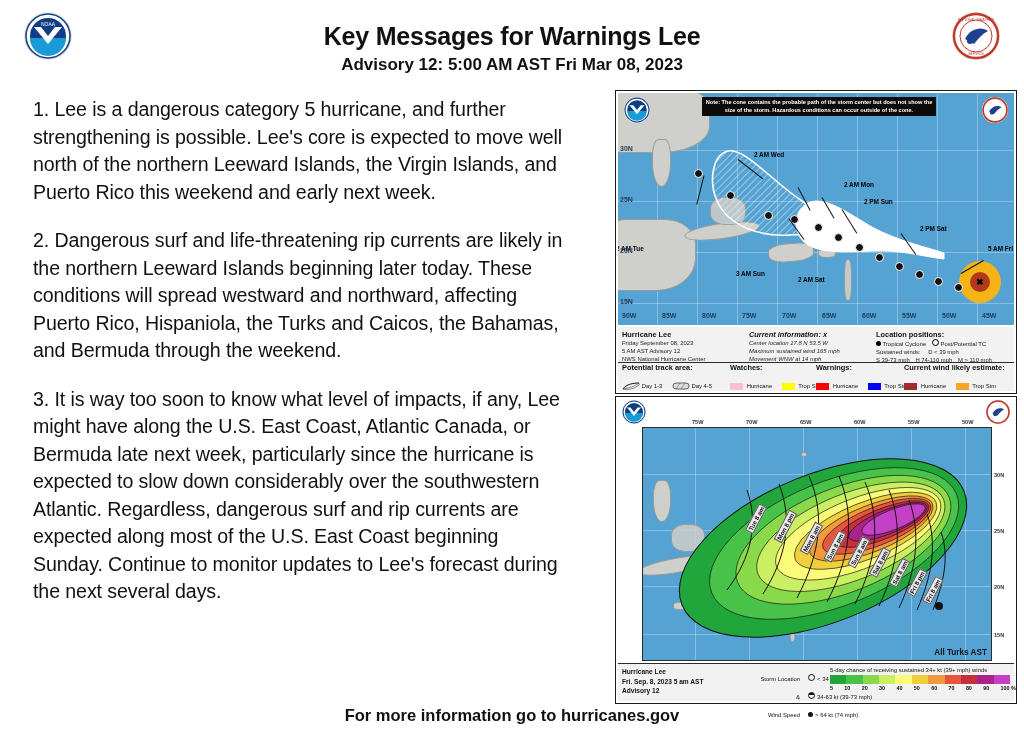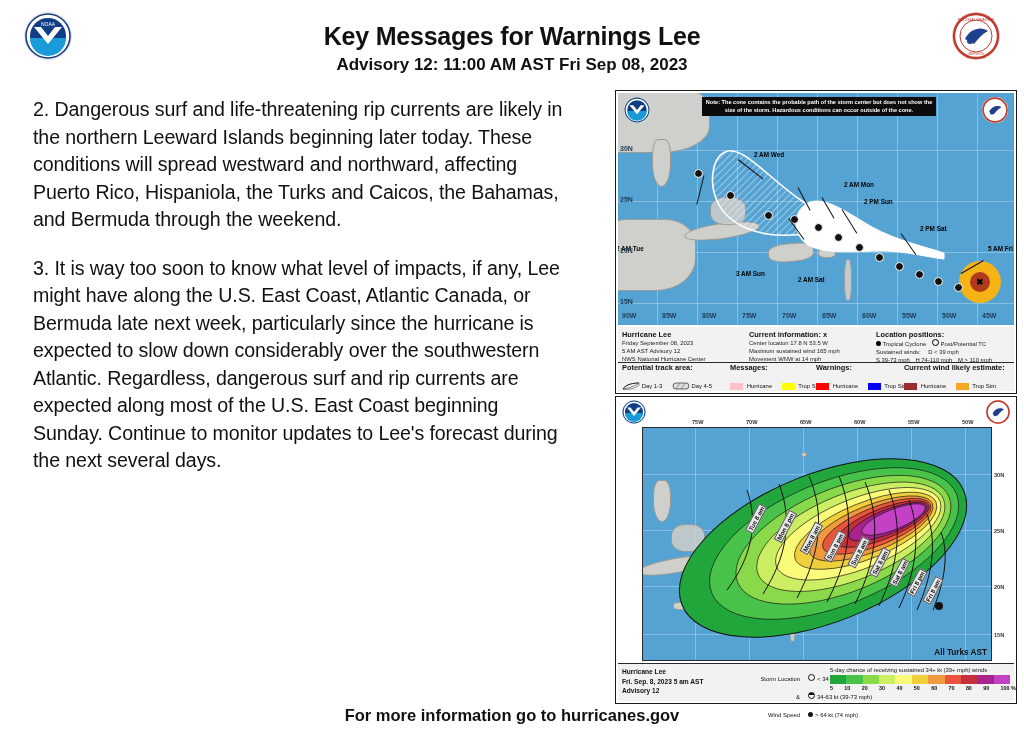--- a/index.html
+++ b/index.html
@@ -74,21 +74,21 @@
   #storm-x{position:absolute;left:358px;top:185px;font-size:9px;
       font-weight:bold;color:#000;line-height:9px;}
 
   
   .lg-h{font-size:7.4px;font-weight:bold;color:#111;}
   .lg-t{font-size:5.9px;color:#222;line-height:8.2px;white-space:nowrap;}
   #lg-row1{position:absolute;left:0;top:0;width:396px;height:35px;
       border-bottom:1px solid #2b2b2b;}
   #lg-row2{position:absolute;left:0;top:36px;width:396px;height:27px;}
   #lg-c1{position:absolute;left:4px;top:3px;}
-  #lg-c2{position:absolute;left:131px;top:3px;}
+  #lg-c2{position:absolute;left:131px;top:3px;font-style:italic;}
   #lg-c3{position:absolute;left:258px;top:3px;}
   .swatch{display:inline-block;width:13px;height:7px;vertical-align:middle;
           margin-right:2px;}
   .legitem{font-size:5.9px;color:#111;white-space:nowrap;display:inline-block;
            margin-right:5px;}
 
   
   #arr-panel{left:615px;top:396px;width:400px;height:306px;border:1px solid #1b1b1b;}
   #arr-title{position:absolute;left:0;top:4px;width:400px;text-align:center;
      font-size:11.4px;font-weight:bold;color:#e8211a;letter-spacing:-.2px;}
@@ -131,35 +131,36 @@
     <svg width="48" height="48" viewBox="0 0 48 48">
       <circle cx="24" cy="24" r="22" fill="#ffffff" stroke="#1b3f7a" stroke-width="1.6"></circle>
       <circle cx="24" cy="24" r="18" fill="#103e86"></circle>
       <path d="M6 26a18 18 0 0 0 36 0z" fill="#1a9ad7"></path>
       <path d="M10 15 L24 32 L38 15 L31 15 L24 24 L17 15 Z" fill="#ffffff"></path>
       <text x="24" y="14" font-size="5" fill="#ffffff" text-anchor="middle" font-family="'Liberation Sans',sans-serif">NOAA</text>
     </svg>
   </div>
 
   <div id="title">Key Messages for Warnings Lee</div>
-  <div id="subtitle">Advisory 12:  11:00 AM AST Fri Sep 08, 2023</div>
+  <div id="subtitle">Advisory 12:  5:00 AM AST Fri Mar 08, 2023</div>
 
   <div class="logo" id="nws-logo">
     <svg width="48" height="48" viewBox="0 0 48 48">
       <circle cx="24" cy="24" r="22" fill="#ffffff" stroke="#c0392b" stroke-width="2.4"></circle>
       <circle cx="24" cy="24" r="16" fill="#ffffff" stroke="#c0392b" stroke-width="1"></circle>
       <path d="M13 27 C18 16 30 14 36 19 C30 22 26 27 22 32 Z" fill="#1f3f8f"></path>
       <circle cx="18" cy="29" r="3" fill="#1f3f8f"></circle>
       <text x="24" y="9" font-size="3.6" fill="#c0392b" text-anchor="middle" font-family="'Liberation Sans',sans-serif">NATIONAL WEATHER</text>
       <text x="24" y="43" font-size="3.6" fill="#c0392b" text-anchor="middle" font-family="'Liberation Sans',sans-serif">SERVICE</text>
     </svg>
   </div>
 </div>
 
 <div id="messages">
+  <p class="msg">1. Lee is a dangerous category 5 hurricane, and further strengthening is possible. Lee's core is expected to move well north of the northern Leeward Islands, the Virgin Islands, and Puerto Rico this weekend and early next week.</p>
   <p class="msg">2. Dangerous surf and life-threatening rip currents are likely in the northern Leeward Islands beginning later today. These conditions will spread westward and northward, affecting Puerto Rico, Hispaniola, the Turks and Caicos, the Bahamas, and Bermuda through the weekend.</p>
   <p class="msg">3. It is way too soon to know what level of impacts, if any, Lee might have along the U.S. East Coast, Atlantic Canada, or Bermuda late next week, particularly since the hurricane is expected to slow down considerably over the southwestern Atlantic. Regardless, dangerous surf and rip currents are expected along most of the U.S. East Coast beginning Sunday. Continue to monitor updates to Lee's forecast during the next several days.</p>
 </div>
 
 <div class="panel" id="cone-panel">
 
   <div id="cone-map">
 
     <div class="grat v" style="left:39px"></div>
       <div class="grat v" style="left:79px"></div>
@@ -321,21 +322,21 @@
               <rect x="1" y="1" width="16" height="6" rx="3" fill="#dcdcdc" stroke="#111" stroke-width=".6"></rect>
               <line x1="4" y1="7" x2="8" y2="1" stroke="#555" stroke-width=".5"></line>
               <line x1="9" y1="7" x2="13" y2="1" stroke="#555" stroke-width=".5"></line>
             </svg>
             <span>Day 4-5</span>
           </span>
         </div>
       </div>
 
       <div style="position:absolute;left:112px;top:0;">
-        <div class="lg-h">Messages:</div>
+        <div class="lg-h">Watches:</div>
         <div style="margin-top:2px;">
           <span class="legitem">
             <span class="swatch" style="background:#ffc0cb"></span>
             <span>Hurricane</span>
           </span>
           <span class="legitem">
             <span class="swatch" style="background:#ffff00"></span>
             <span>Trop Stm</span>
           </span>
         </div>

